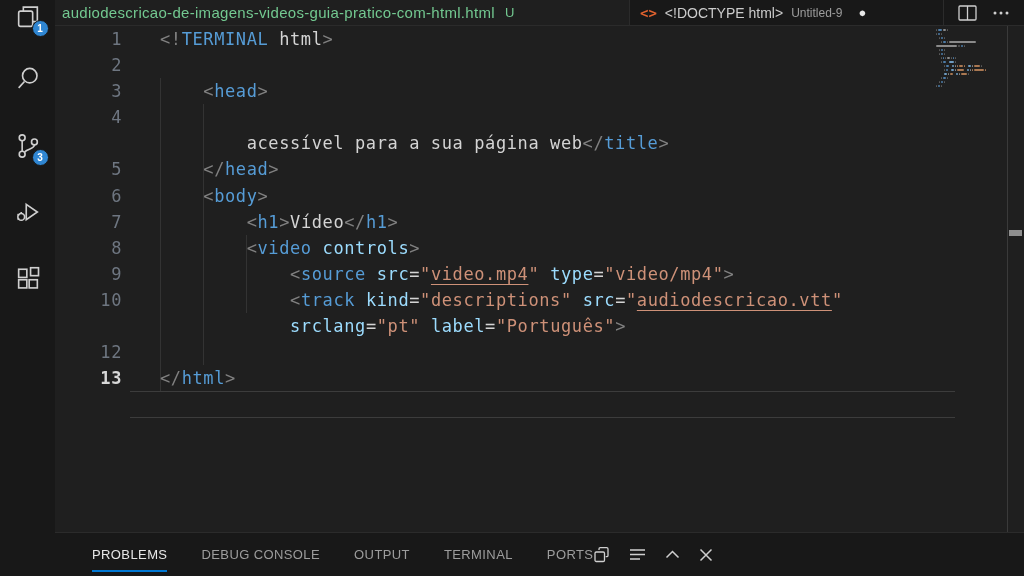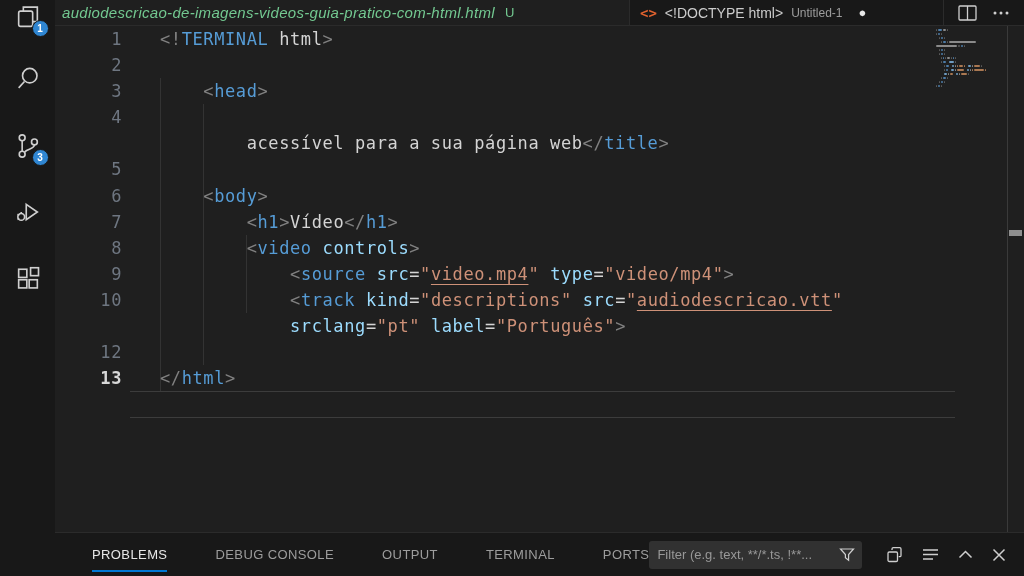--- a/index.html
+++ b/index.html
@@ -13,21 +13,21 @@
   .ab-icon svg { display:block; }
   .ab-badge { position:absolute; right:-7px; bottom:-6px; min-width:17px; height:17px; border-radius:9px;
               background:#2f86d2; color:#fff; font-size:10px; display:flex; align-items:center; justify-content:center;
               border:1px solid #181818; font-weight:bold; }
 
   
   .tab-bar { position:absolute; left:55px; top:0; right:0; height:26px; background:#181818;
              border-bottom:1px solid #2b2b2b; display:flex; z-index:5; }
   .tab-file { width:575px; background:#1f1f1f; border-right:1px solid #2b2b2b; display:flex; align-items:center;
               padding:0 10px 0 7px; gap:10px; overflow:hidden; }
-  .tab-file-label { color:#73c991; font-size:15px; letter-spacing:.3px; white-space:nowrap; overflow:hidden;font-style:italic; }
+  .tab-file-label { color:#73c991; font-size:15px; letter-spacing:.3px; white-space:nowrap; overflow:hidden; }
   .tab-file-badge { color:#73c991; font-size:13px; flex:none; }
   .tab-untitled { width:314px; background:#181818; border-right:1px solid #2b2b2b; display:flex; align-items:center;
                   padding:0 10px; gap:8px; overflow:hidden; }
   .html-glyph { color:#e0622f; font-weight:bold; font-size:14px; font-family:"DejaVu Sans Mono", monospace; flex:none; }
   .tab-untitled-label { color:#cccccc; font-size:14px; white-space:nowrap; }
   .tab-untitled-desc { color:#9d9d9d; font-size:12px; white-space:nowrap; }
   .dirty-dot { color:#e8e8e8; font-size:13px; margin-left:8px; }
   .editor-actions { flex:1; display:flex; align-items:center; justify-content:flex-end; gap:15px; padding-right:14px; color:#cfcfcf; }
 
   
@@ -50,21 +50,21 @@
   .minimap { position:absolute; right:26px; top:3px; width:62px; }
   .mm-row { height:2px; margin-bottom:2px; display:flex; gap:1px; overflow:hidden; }
   .mm-seg { height:2px; border-radius:1px; flex:none; }
 
   .scrollbar { position:absolute; right:0; top:0; width:17px; height:100%; border-left:1px solid #3a3a3a; }
   .sb-marker { position:absolute; right:2px; top:204px; width:13px; height:6px; background:#8f8f8f; }
 
   
   .panel { position:absolute; left:55px; right:0; bottom:0; height:44px; background:#181818;
            border-top:1px solid #2b2b2b; display:flex; align-items:center; }
-  .panel-tabs { display:flex; margin-left:37px; gap:48px; height:100%; align-items:center; }
+  .panel-tabs { display:flex; margin-left:37px; gap:34px; height:100%; align-items:center; }
   .ptab { color:#9d9d9d; font-size:13px; letter-spacing:.4px; height:100%; display:flex; align-items:center;
           position:relative; cursor:default; white-space:nowrap; }
   .ptab.active { color:#e7e7e7; }
   .ptab.active::after { content:""; position:absolute; left:0; right:0; bottom:4px; height:2px; background:#0078d4; }
 
   .filter-box { margin-left:auto; margin-right:24px; width:229px; height:28px; background:#313131; border-radius:3px;
                 display:flex; align-items:center; padding:0 7px 0 8px; }
   .filter-box input { flex:1; min-width:0; background:transparent; border:none; outline:none; color:#cccccc;
                       font-size:13px; font-family:"Liberation Sans", sans-serif; }
   .filter-box input::placeholder { color:#989898; }
@@ -131,21 +131,21 @@
 </div>
 
 <div class="tab-bar">
   <div class="tab-file">
     <span class="tab-file-label">audiodescricao-de-imagens-videos-guia-pratico-com-html.html</span>
     <span class="tab-file-badge">U</span>
   </div>
   <div class="tab-untitled">
     <span class="html-glyph">&lt;&gt;</span>
     <span class="tab-untitled-label">&lt;!DOCTYPE html&gt;</span>
-    <span class="tab-untitled-desc">Untitled-1</span>
+    <span class="tab-untitled-desc">Untitled-9</span>
     <span class="dirty-dot">●</span>
   </div>
   <div class="editor-actions">
     <span class="icon-btn">
       <svg width="19" height="16" viewBox="0 0 19 16" fill="none" stroke="currentColor" stroke-width="1.3">
         <rect x="1" y="1" width="17" height="14" rx="1"></rect>
         <path d="M9.5 1 V15"></path>
       </svg>
     </span>
     <span class="icon-btn">
@@ -162,21 +162,21 @@
   <div class="guide g1"></div>
   <div class="guide g2"></div>
   <div class="guide g3"></div>
   <div class="curline"></div>
   <div class="code-rows" id="code-rows">
       <div class="row"><span class="gutter">1</span><span class="codetext"><span style="color: rgb(128, 128, 128);">&lt;!</span><span style="color: rgb(86, 156, 214);">TERMINAL</span><span style="color: rgb(212, 212, 212);"> html</span><span style="color: rgb(128, 128, 128);">&gt;</span></span></div>
       <div class="row"><span class="gutter">2</span></div>
       <div class="row"><span class="gutter">3</span><span class="codetext"><span style="color: rgb(212, 212, 212);">    </span><span style="color: rgb(128, 128, 128);">&lt;</span><span style="color: rgb(86, 156, 214);">head</span><span style="color: rgb(128, 128, 128);">&gt;</span></span></div>
       <div class="row"><span class="gutter">4</span></div>
       <div class="row"><span class="gutter"></span><span class="codetext"><span style="color: rgb(212, 212, 212);">        acessível para a sua página web</span><span style="color: rgb(128, 128, 128);">&lt;/</span><span style="color: rgb(86, 156, 214);">title</span><span style="color: rgb(128, 128, 128);">&gt;</span></span></div>
-      <div class="row"><span class="gutter">5</span></div>
+      <div class="row"><span class="gutter">5</span><span class="codetext"><span style="color: rgb(212, 212, 212);">    </span><span style="color: rgb(128, 128, 128);">&lt;/</span><span style="color: rgb(86, 156, 214);">head</span><span style="color: rgb(128, 128, 128);">&gt;</span></span></div>
       <div class="row"><span class="gutter">6</span><span class="codetext"><span style="color: rgb(212, 212, 212);">    </span><span style="color: rgb(128, 128, 128);">&lt;</span><span style="color: rgb(86, 156, 214);">body</span><span style="color: rgb(128, 128, 128);">&gt;</span></span></div>
       <div class="row"><span class="gutter">7</span><span class="codetext"><span style="color: rgb(212, 212, 212);">        </span><span style="color: rgb(128, 128, 128);">&lt;</span><span style="color: rgb(86, 156, 214);">h1</span><span style="color: rgb(128, 128, 128);">&gt;</span><span style="color: rgb(212, 212, 212);">Vídeo</span><span style="color: rgb(128, 128, 128);">&lt;/</span><span style="color: rgb(86, 156, 214);">h1</span><span style="color: rgb(128, 128, 128);">&gt;</span></span></div>
       <div class="row"><span class="gutter">8</span><span class="codetext"><span style="color: rgb(212, 212, 212);">        </span><span style="color: rgb(128, 128, 128);">&lt;</span><span style="color: rgb(86, 156, 214);">video</span><span style="color: rgb(212, 212, 212);"> </span><span style="color: rgb(156, 220, 254);">controls</span><span style="color: rgb(128, 128, 128);">&gt;</span></span></div>
       <div class="row"><span class="gutter">9</span><span class="codetext"><span style="color: rgb(212, 212, 212);">            </span><span style="color: rgb(128, 128, 128);">&lt;</span><span style="color: rgb(86, 156, 214);">source</span><span style="color: rgb(212, 212, 212);"> </span><span style="color: rgb(156, 220, 254);">src</span><span style="color: rgb(212, 212, 212);">=</span><span style="color: rgb(206, 145, 120);">"</span><span style="color: rgb(206, 145, 120); text-decoration: underline; text-underline-offset: 4px;">video.mp4</span><span style="color: rgb(206, 145, 120);">"</span><span style="color: rgb(212, 212, 212);"> </span><span style="color: rgb(156, 220, 254);">type</span><span style="color: rgb(212, 212, 212);">=</span><span style="color: rgb(206, 145, 120);">"video/mp4"</span><span style="color: rgb(128, 128, 128);">&gt;</span></span></div>
       <div class="row"><span class="gutter">10</span><span class="codetext"><span style="color: rgb(212, 212, 212);">            </span><span style="color: rgb(128, 128, 128);">&lt;</span><span style="color: rgb(86, 156, 214);">track</span><span style="color: rgb(212, 212, 212);"> </span><span style="color: rgb(156, 220, 254);">kind</span><span style="color: rgb(212, 212, 212);">=</span><span style="color: rgb(206, 145, 120);">"descriptions"</span><span style="color: rgb(212, 212, 212);"> </span><span style="color: rgb(156, 220, 254);">src</span><span style="color: rgb(212, 212, 212);">=</span><span style="color: rgb(206, 145, 120);">"</span><span style="color: rgb(206, 145, 120); text-decoration: underline; text-underline-offset: 4px;">audiodescricao.vtt</span><span style="color: rgb(206, 145, 120);">"</span></span></div>
       <div class="row"><span class="gutter"></span><span class="codetext"><span style="color: rgb(212, 212, 212);">            </span><span style="color: rgb(156, 220, 254);">srclang</span><span style="color: rgb(212, 212, 212);">=</span><span style="color: rgb(206, 145, 120);">"pt"</span><span style="color: rgb(212, 212, 212);"> </span><span style="color: rgb(156, 220, 254);">label</span><span style="color: rgb(212, 212, 212);">=</span><span style="color: rgb(206, 145, 120);">"Português"</span><span style="color: rgb(128, 128, 128);">&gt;</span></span></div>
       <div class="row"><span class="gutter">12</span></div>
       <div class="row cur"><span class="gutter">13</span><span class="codetext"><span style="color: rgb(128, 128, 128);">&lt;/</span><span style="color: rgb(86, 156, 214);">html</span><span style="color: rgb(128, 128, 128);">&gt;</span></span></div>
     </div>
   <div class="minimap" id="minimap">
@@ -307,28 +307,20 @@
 
 <div class="panel">
   <div class="panel-tabs">
     <div class="ptab active">PROBLEMS</div>
     <div class="ptab">DEBUG CONSOLE</div>
     <div class="ptab">OUTPUT</div>
     <div class="ptab">TERMINAL</div>
     <div class="ptab">PORTS</div>
   </div>
 
-  <div class="filter-box">
-    <input type="text" placeholder="Filter (e.g. text, **/*.ts, !**..." style="">
-    <span class="icon-btn">
-      <svg width="16" height="15" viewBox="0 0 16 15" fill="none" stroke="currentColor" stroke-width="1.2" style="color:#cfcfcf">
-        <path d="M1.5 2 H14.5 L9.6 7.6 V13.3 L6.4 10.8 V7.6 Z"></path>
-      </svg>
-    </span>
-  </div>
 
   <div class="panel-actions">
     <span class="icon-btn">
       <svg width="17" height="17" viewBox="0 0 17 17" fill="none" stroke="currentColor" stroke-width="1.3">
         <path d="M6 4 V3 a1.3 1.3 0 0 1 1.3 -1.3 h6.4 A1.3 1.3 0 0 1 15 3 v6.4 a1.3 1.3 0 0 1 -1.3 1.3 h-1"></path>
         <rect x="2" y="6" width="9.5" height="9.5" rx="1.3" fill="#181818"></rect>
       </svg>
     </span>
     <span class="icon-btn">
       <svg width="17" height="13" viewBox="0 0 17 13" fill="none" stroke="currentColor" stroke-width="1.5">

